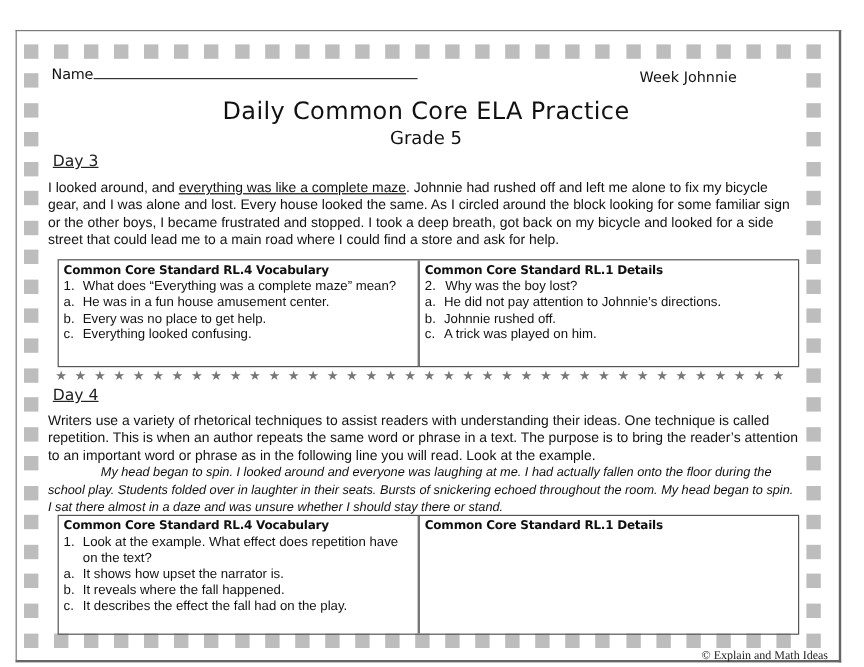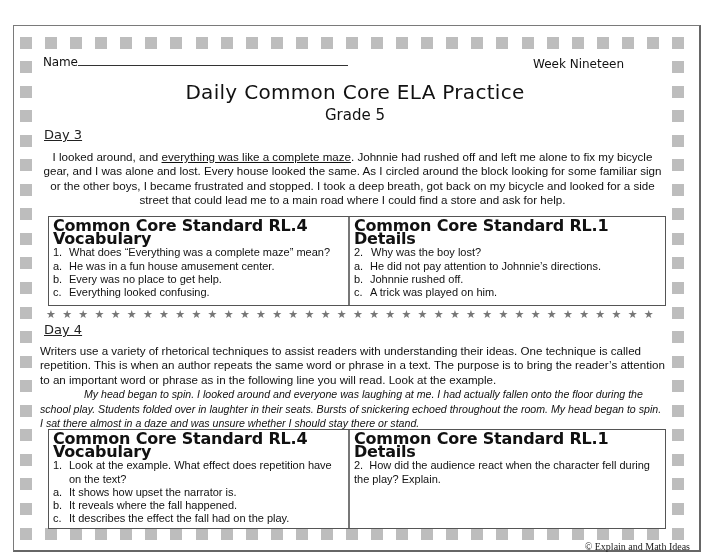--- a/index.html
+++ b/index.html
@@ -11,21 +11,21 @@
     .week { position: absolute; left: 533px; top: 57px; font-family: "DejaVu Sans", sans-serif; font-size: 12px; }
     .title { position: absolute; left: 0; width: 710px; top: 80px; text-align: center; font-family: "DejaVu Sans", sans-serif; font-size: 20px; letter-spacing: 0.3px; }
     .grade { position: absolute; left: 0; width: 710px; top: 106px; text-align: center; font-family: "DejaVu Sans", sans-serif; font-size: 15px; }
     .day { position: absolute; left: 44px; font-family: "DejaVu Sans", sans-serif; font-size: 13px; text-decoration: underline; font-weight: normal; color: #222; }
     .para { position: absolute; left: 40px; width: 625px; font-size: 11.6px; line-height: 14.3px; }
     .para u { text-decoration: underline; }
     .ital { font-style: italic; font-size: 10.6px; }
     .box { position: absolute; border: 1px solid #555; box-sizing: border-box; display: flex; }
     .cell { box-sizing: border-box; padding: 2px 4px; font-size: 11px; line-height: 13.2px; }
     .cell + .cell { border-left: 2px solid #777; }
-    .std { font-family: "DejaVu Sans", sans-serif; font-weight: bold; font-size: 16px; letter-spacing: -0.2px; margin-bottom: 1px; }
+    .std { font-family: "DejaVu Sans", sans-serif; font-weight: bold; font-size: 10px; letter-spacing: -0.2px; margin-bottom: 1px; }
     .q { display: flex; }
     .q .n { width: 16px; flex: none; }
     .q .t { flex: 1; }
     .q2 .n { width: 14px; flex: none; }
     .stars { position: absolute; left: 46px; top: 308px; width: 608px; display: flex; justify-content: space-between; font-size: 11px; color: #777; line-height: 12px; }
     .copy { position: absolute; right: 30px; top: 541px; font-family: "Liberation Serif", serif; font-size: 10px; color: #222; }
   </style>
 </head>
 <body>
 
@@ -121,26 +121,26 @@
     <div class="sq" style="left: 672px; top: 454px;"></div>
     <div class="sq" style="left: 20px; top: 478px;"></div>
     <div class="sq" style="left: 672px; top: 478px;"></div>
     <div class="sq" style="left: 20px; top: 503px;"></div>
     <div class="sq" style="left: 672px; top: 503px;"></div>
   </div>
 
 <div class="name-row">
   <span>Name</span><span class="name-line"></span>
 </div>
-<div class="week">Week Nineteen</div>
+<div class="week">Week Johnnie</div>
 <div class="title">Daily Common Core ELA Practice</div>
 <div class="grade">Grade 5</div>
 
 <div class="day" style="top:127px;">Day 3</div>
-<div class="para" style="top:150px;text-align:center;">
+<div class="para" style="top:150px;">
   <span> I looked around, and </span><u>everything was like a complete maze</u><span>.  Johnnie had rushed off and left me alone to fix my bicycle gear, and I was alone and lost. Every house looked the same.  As I circled around the block looking for some familiar sign or the other boys, I became frustrated and stopped.  I took a deep breath, got back on my bicycle and looked for a side street that could lead me to a main road where I could find a store and ask for help.</span>
 </div>
 
 <div class="box" style="left:48px; top:216px; width:618px; height:90px;">
   <div class="cell" style="width:299px;">
     <div class="std">Common Core Standard RL.4 Vocabulary</div>
     <div class="q">
         <span class="n">1.</span>
         <span class="t">What does “Everything was a complete maze” mean?</span>
       </div>
@@ -237,17 +237,16 @@
         <span class="n">b.</span>
         <span class="t">It reveals where the fall happened.</span>
       </div>
     <div class="q">
         <span class="n">c.</span>
         <span class="t">It describes the effect the fall had on the play.</span>
       </div>
   </div>
   <div class="cell" style="flex:1;">
     <div class="std">Common Core Standard RL.1 Details</div>
-    <div><span>2.</span>&nbsp; <span>How did the audience react when the character fell during the play? Explain.</span></div>
   </div>
 </div>
 
 <div class="copy">© Explain and Math Ideas</div>
 
 </body></html>

